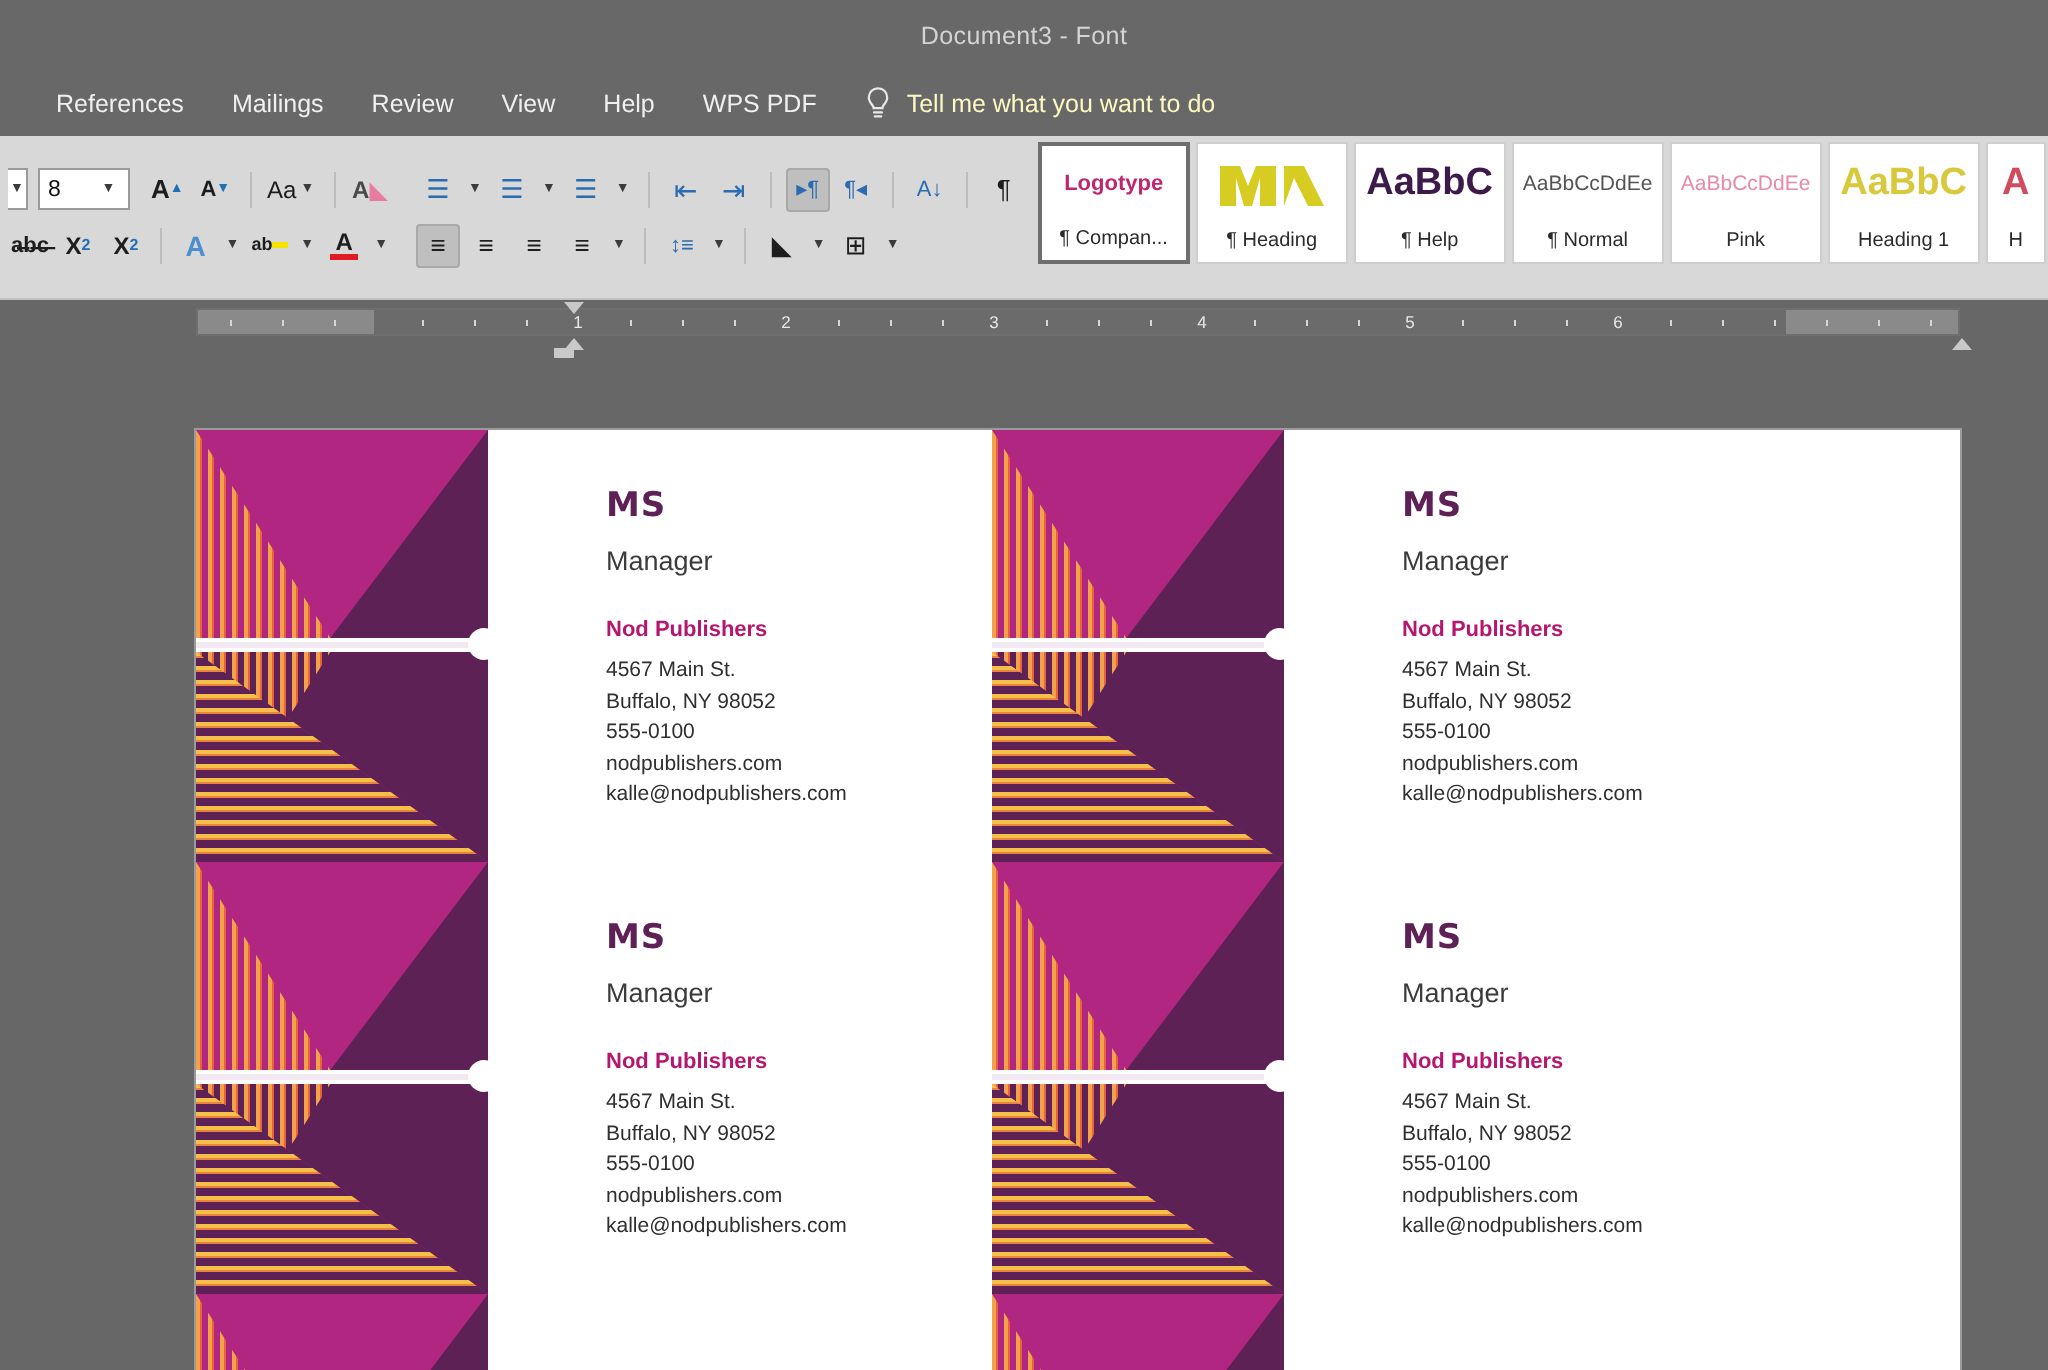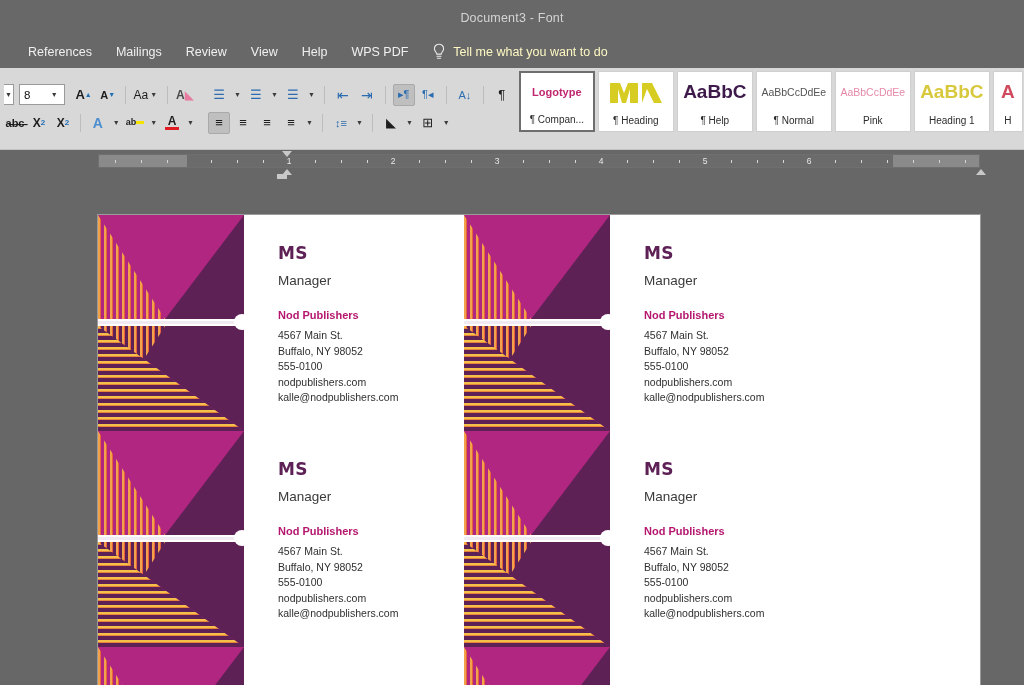--- a/index.html
+++ b/index.html
@@ -131,21 +131,21 @@
   }
   .page {
     position: absolute; left: 98px; top: 22px; width: 882px; height: 600px;
     background: #ffffff; box-shadow: 0 0 0 1px #9a9a9a;
   }
 
   
   .cards { position: absolute; left: 0; top: 0; width: 100%; }
   .card-row { display: flex; }
   .card {
-    width: 366px; height: 216px; display: flex; position: relative;
+    width: 398px; height: 216px; display: flex; position: relative; gap: 25px;
   }
   .card-art {
     width: 146px; height: 216px; position: relative; overflow: hidden;
     flex: 0 0 146px;
   }
   .card-text {
     flex: 1; padding: 30px 0 0 34px; position: relative;
   }
   .initials {
     font-family: "DejaVu Sans", sans-serif;

